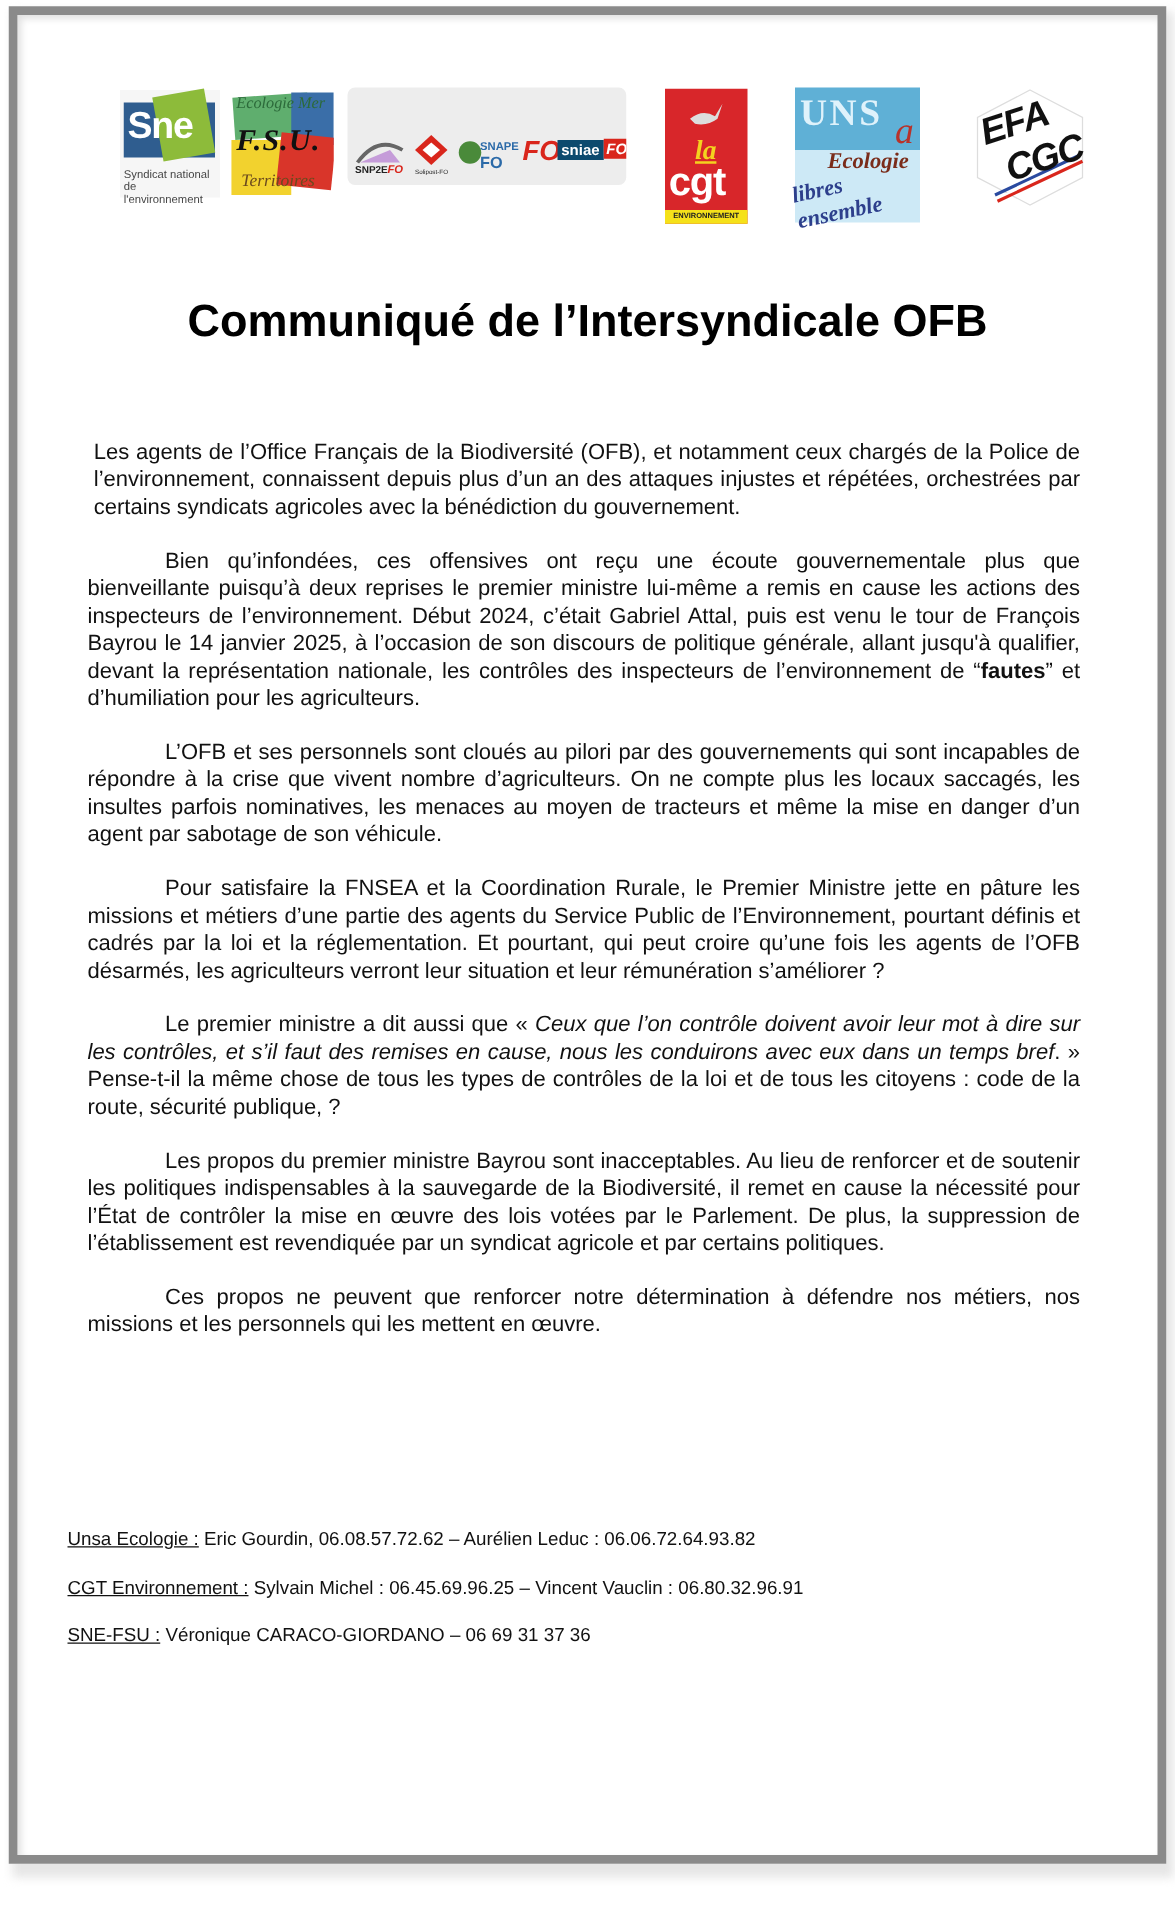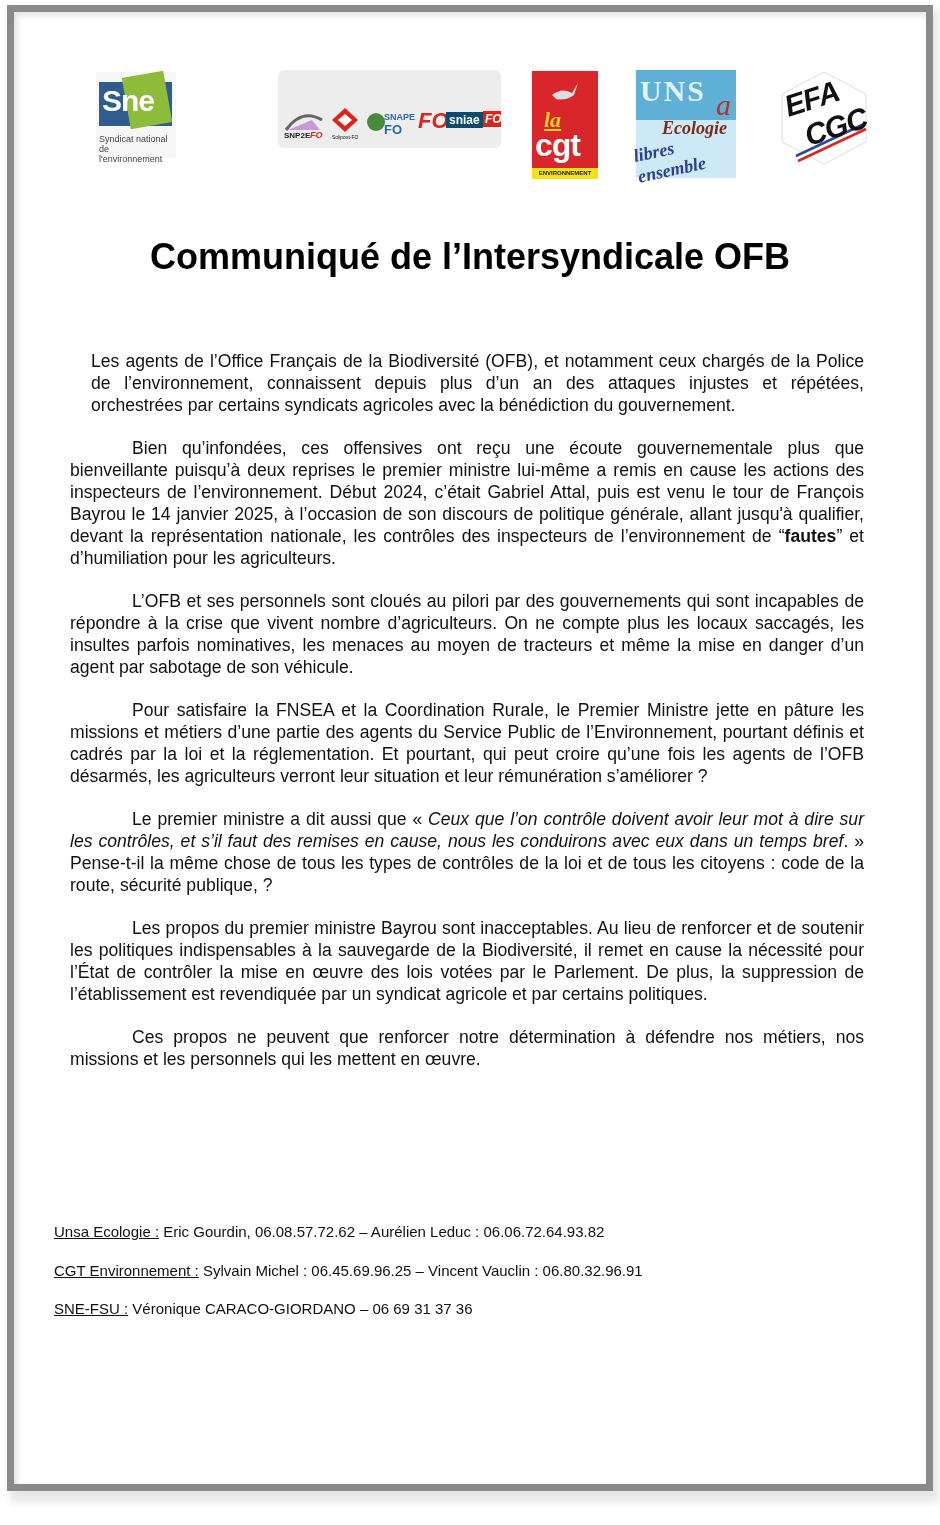--- a/index.html
+++ b/index.html
@@ -25,42 +25,42 @@
   .fsu .s2 { position:absolute; left:8px; top:66px; font:italic 14px "Liberation Serif", serif; color:#6b4a1e; }
   
   .foofb { left:278px; top:70px; width:223px; height:78px; background:#ededed; border-radius:6px; overflow:hidden; }
   .foofb .title { position:absolute; left:8px; top:6px; font:bold 22px "Liberation Sans", sans-serif; color:#111; }
   .foofb .fo { position:absolute; font:bold italic 22px "Liberation Sans", sans-serif; color:#d9261c; }
   .foofb .sniae { position:absolute; left:168px; top:42px; background:#0c4a6e; color:#fff; font:bold 12px "Liberation Sans", sans-serif; padding:1px 3px; }
   .foofb .sniaefo { position:absolute; left:205px; top:41px; background:#d9261c; color:#fff; font:bold italic 12px "Liberation Sans", sans-serif; padding:1px 2px; }
   
   .cgt { left:532px; top:71px; width:66px; height:108px; background:#d8262a; }
   .cgt .bird { position:absolute; left:18px; top:10px; width:30px; height:24px; }
-  .cgt .la { position:absolute; left:12px; top:36px; font:italic bold 22px "Liberation Serif", serif; color:#f4d21f;text-decoration:underline; }
+  .cgt .la { position:absolute; left:24px; top:36px; font:italic bold 22px "Liberation Serif", serif; color:#f4d21f;text-decoration:underline; }
   .cgt .word { position:absolute; left:3px; top:56px; font:bold 32px "Liberation Sans", sans-serif; color:#fff; letter-spacing:-1px; }
   .cgt .env { position:absolute; left:0; bottom:0; width:66px; height:11px; background:#f5e11a; font:bold 6px "Liberation Sans", sans-serif; color:#222; text-align:center; line-height:11px; }
   
   .unsa { left:636px; top:70px; width:108px; height:110px; }
   .unsa .top { position:absolute; left:0; top:0; width:100px; height:50px; background:#5fb0d6; }
   .unsa .bot { position:absolute; left:0; top:50px; width:100px; height:58px; background:#cde9f6; }
   .unsa .u { position:absolute; left:4px; top:4px; font:bold 30px "Liberation Serif", serif; color:#dff2fb; letter-spacing:2px; }
   .unsa .a { position:absolute; left:80px; top:18px; font:italic 30px "Liberation Serif", serif; color:#b8322a; }
   .unsa .eco { position:absolute; left:26px; top:48px; font:italic bold 18px "Liberation Serif", serif; color:#7a2c1a;text-align:center; }
   .unsa .lib { position:absolute; left:0px; top:76px; font:italic bold 18px "Liberation Serif", serif; color:#2d3f8c; transform:rotate(-12deg); transform-origin:left; }
   
   .efa { left:778px; top:70px; width:92px; height:100px; }
   .efa .hex { position:absolute; left:0; top:0; width:92px; height:96px; }
   .efa .t1 { position:absolute; left:6px; top:12px; font:bold italic 30px "Liberation Sans", sans-serif; color:#111; transform:rotate(-18deg); letter-spacing:-1px; }
   .efa .t2 { position:absolute; left:26px; top:40px; font:bold italic 30px "Liberation Sans", sans-serif; color:#111; transform:rotate(-18deg); letter-spacing:-1px; }
 
   .title { position:absolute; left:0; top:236px; width:940px; text-align:center; font:bold 36px "Liberation Sans", sans-serif; color:#000; }
   .body { position:absolute; left:70px; top:350px; width:794px; font-family:"Liberation Sans", sans-serif; font-size:17.6px; line-height:22px; color:#111; text-align:justify; }
   .body p { margin:0 0 21px 0; }
   .body p.indent { text-indent:62px; }
-  .body .lead { padding-left:5px;margin-left:16px; }
+  .body .lead { padding-left:5px; }
   .contacts { position:absolute; left:54px; top:1220px; width:760px; font-family:"Liberation Sans", sans-serif; font-size:15px; color:#111; }
   .contacts .row { height:38.5px; line-height:24px; }
   .contacts .head { font-weight:bold; text-decoration:underline; }
   .contacts .org { text-decoration:underline; }
 </style>
 </head>
 <body>
 
 <div class="shadow"></div>
 <div class="frame"></div>
@@ -69,20 +69,29 @@
   <div class="logo sne">
     <div class="blue"></div>
     <div class="green"></div>
     <div class="word">Sne</div>
     <div class="sub">
       <span>Syndicat national de</span><br>
       <span>l'environnement</span>
     </div>
   </div>
 
+  <div class="logo fsu">
+    <div class="g"></div>
+      <div class="b"></div>
+      <div class="y"></div>
+      <div class="r"></div>
+    <div class="s1">Ecologie Mer</div>
+    <div class="t">F.S.U.</div>
+    <div class="s2">Territoires</div>
+  </div>
 
   <div class="logo foofb">
     <div class="title">FO OFB</div>
     <svg style="position:absolute;left:4px;top:36px" width="44" height="34">
       <path d="M4 24 Q20 2 40 14" stroke="#666" stroke-width="3" fill="none"></path>
       <path d="M6 24 L38 24 L30 14 Z" fill="#a6c" opacity=".6"></path>
       <text x="2" y="32" font-size="8" font-weight="bold" fill="#222" font-family="Liberation Sans, sans-serif">SNP2E</text>
       <text x="28" y="32" font-size="9" font-weight="bold" font-style="italic" fill="#d9261c" font-family="Liberation Sans, sans-serif">FO</text>
     </svg>
     <svg style="position:absolute;left:52px;top:36px" width="30" height="34">

